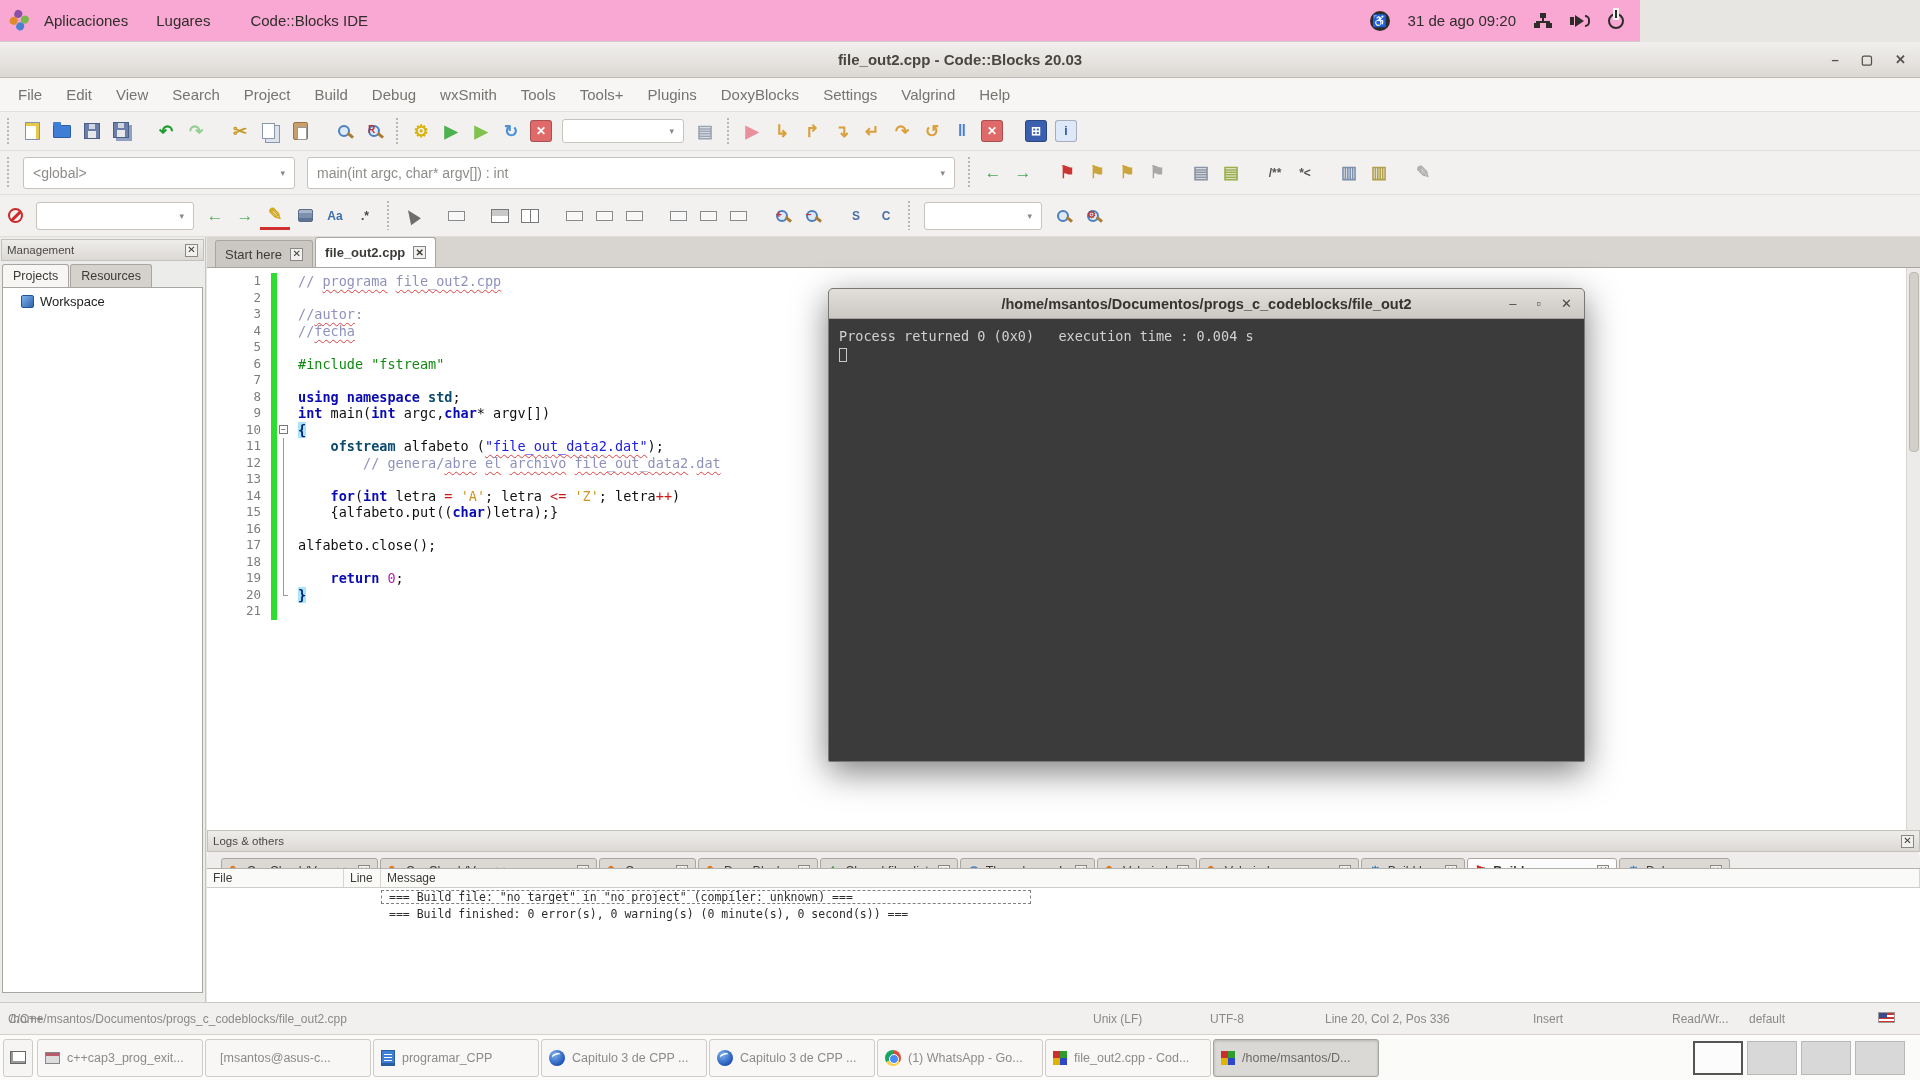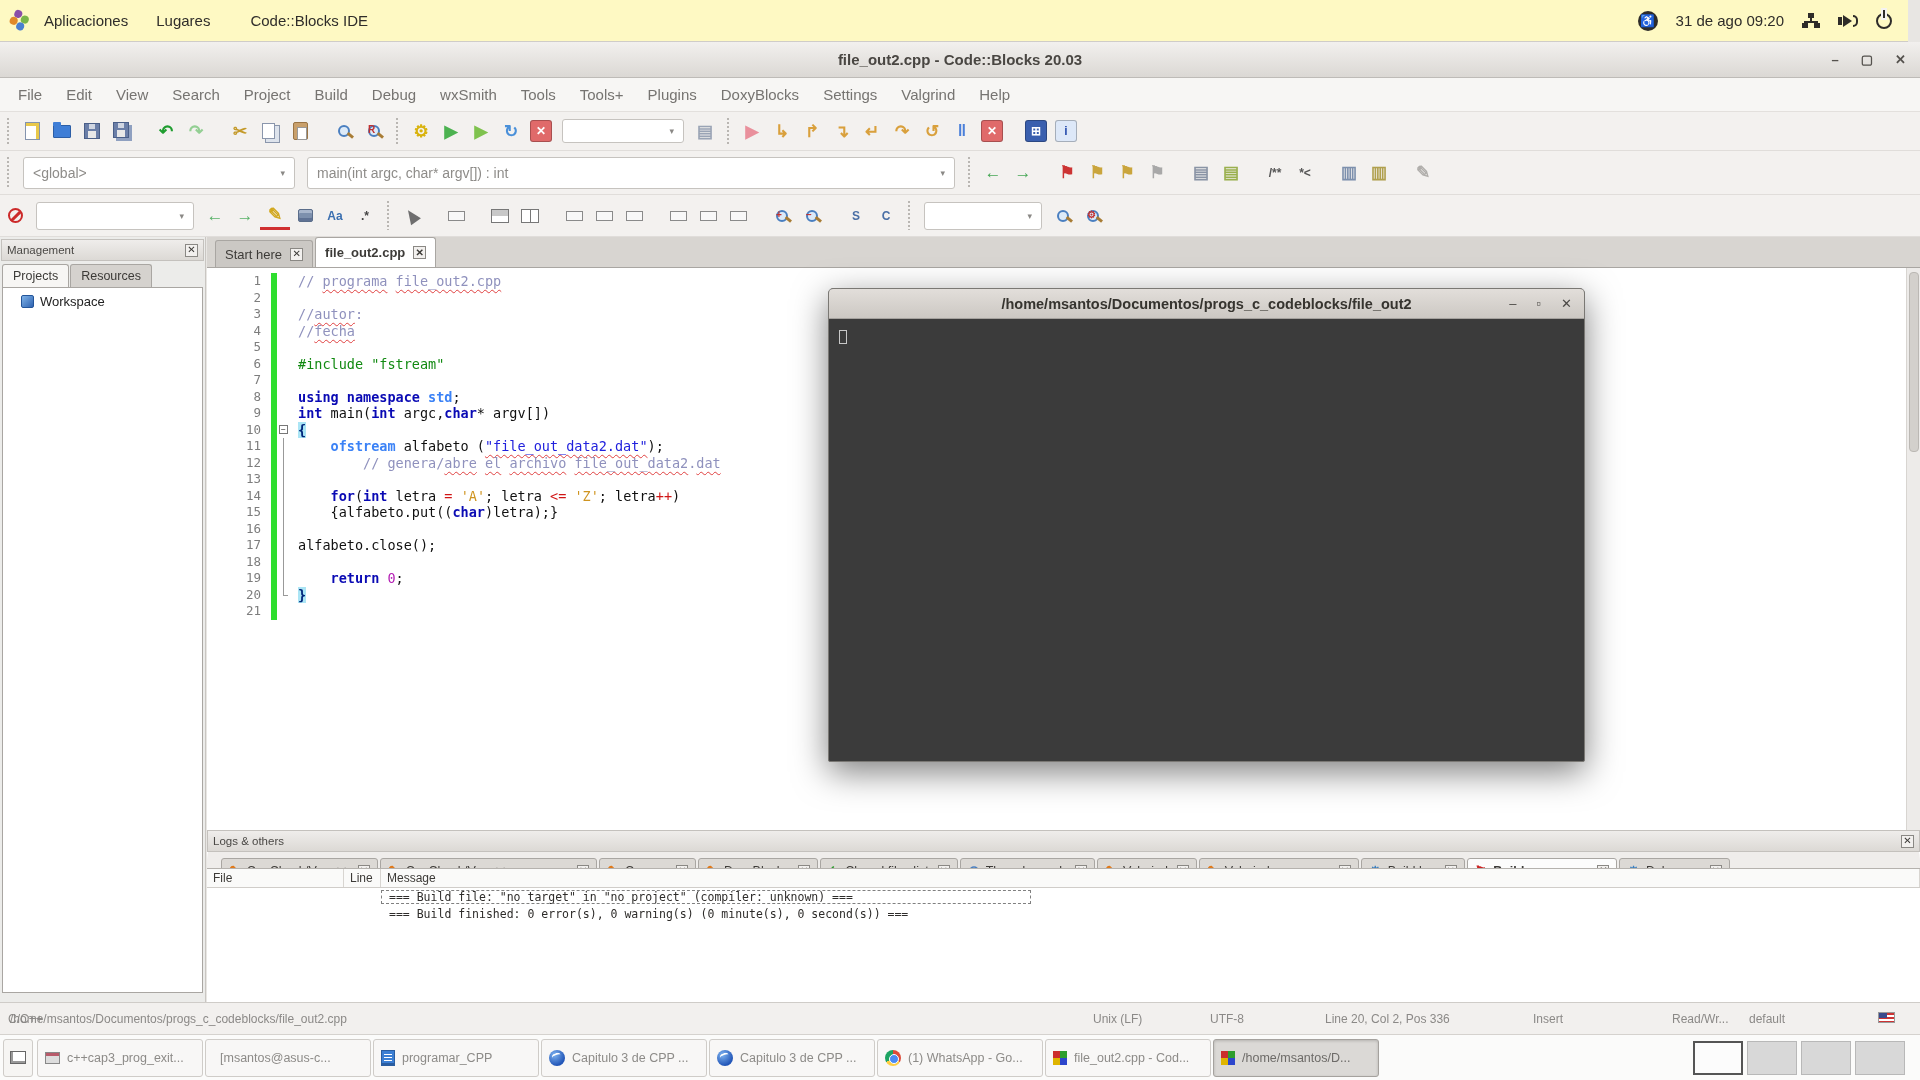--- a/index.html
+++ b/index.html
@@ -1,21 +1,21 @@
 <!DOCTYPE html>
 <html><head>
 <meta charset="utf-8">
 <style>
   * { margin:0; padding:0; box-sizing:border-box; }
   html,body { width:1920px; height:1080px; overflow:hidden;
     font-family:"Liberation Sans", sans-serif; background:#e8e6e3; }
 
   
-  #desktop-bar { position:absolute; left:0; top:0; width:1908px; height:42px;
-    background:#fef9c3; border-bottom:1px solid #cfccc8; display:flex; align-items:center;
+  #desktop-bar { position:absolute; left:0; top:0; width:1640px; height:42px;
+    background:#f9a8d4; border-bottom:1px solid #cfccc8; display:flex; align-items:center;
     color:#2f2d2a; font-size:15px; }
   .dtb-item { padding:0 14px; height:100%; display:flex; align-items:center; gap:8px; }
   #distro-logo { width:20px; height:20px; position:relative; margin-left:10px; transform:rotate(20deg); }
   #distro-logo i { position:absolute; width:8px; height:8px; border-radius:50%; }
   #desktop-right { margin-left:auto; display:flex; align-items:center; gap:18px; padding-right:16px; }
   .a11y { width:20px; height:20px; border-radius:50%; background:#2e2c29; color:#fff;
     font-size:12px; display:flex; align-items:center; justify-content:center; }
   .net-icon { width:18px; height:16px; position:relative; }
   .net-icon i { position:absolute; width:6px; height:5px; background:#2e2c29; }
   .net-icon em { position:absolute; left:8px; top:5px; width:2px; height:5px; background:#2e2c29; }
@@ -133,21 +133,21 @@
   .cl { display:flex; height:16.5px; white-space:pre; }
   .cl .ln { width:64px; text-align:right; padding-right:10px; color:#7d7d7d; font-size:12.5px; flex:none; }
   .cl .chg { width:6px; background:#2ede2e; flex:none; }
   .cl .fold { width:15px; flex:none; position:relative; }
   .foldbox { position:absolute; left:2px; top:3.5px; width:9px; height:9px; border:1px solid #777;
     background:#fff; font-size:8px; line-height:7px; text-align:center; color:#444; }
   .foldline { position:absolute; left:6px; top:0; width:1px; height:100%; background:#999; }
   .foldend { position:absolute; left:6px; top:0; width:5px; height:9px; border-left:1px solid #999; border-bottom:1px solid #999; }
   .cl .codetxt { padding-left:6px; color:#101010;text-align:center; }
   .cm { color:#8f91bd; } .pp { color:#128a12; }
-  .k { color:#0a0ab4; font-weight:bold; } .ty { color:#3b82f6; font-weight:bold; }
+  .k { color:#0a0ab4; font-weight:bold; } .ty { color:#0c4a6e; font-weight:bold; }
   .st { color:#2121dd; } .op { color:#d01515; } .chr { color:#cf9420; } .num { color:#b520b5; }
   .brh { background:#abe5f5; font-weight:bold; color:#00257a; }
   .sq { text-decoration:underline; text-decoration-style:wavy; text-decoration-color:#e04040;
     text-decoration-thickness:1px; text-underline-offset:2.5px; }
   #vscroll { position:absolute; right:0; top:31px; width:14px; height:562px; background:#edebe9; border-left:1px solid #d8d5d1; }
   #vscroll .thumb { position:absolute; left:2px; top:4px; width:10px; height:180px; background:#d3d0cc; border:1px solid #bbb8b4; border-radius:4px; }
 
   
   #logs { position:absolute; left:207px; top:830px; width:1713px; height:147px; background:#efedeb;border-radius:30px; }
   #logs-tabrow { height:36px; display:flex; align-items:center; padding:2px 2px 0 2px; }
@@ -583,21 +583,21 @@
 
 <div id="terminal">
   <div id="term-title">
     <span>/home/msantos/Documentos/progs_c_codeblocks/file_out2</span>
     <span class="tbtns">
       <span>–</span>
       <span>▫</span>
       <span>✕</span>
     </span>
   </div>
-  <div id="term-body"><div><span class="term-cursor"></span></div></div>
+  <div id="term-body"><div>Process returned 0 (0x0)   execution time : 0.004 s</div><div><span class="term-cursor"></span></div></div>
 </div>
 
 <div id="taskbar">
   <div id="winlist-btn">
       <span class="ic ic-winlist"></span>
     </div>
   <div id="taskbtns" style="display:flex">
       <div class="taskbtn">
         <span class="ic ic-window"></span>
         <span>c++cap3_prog_exit...</span>

